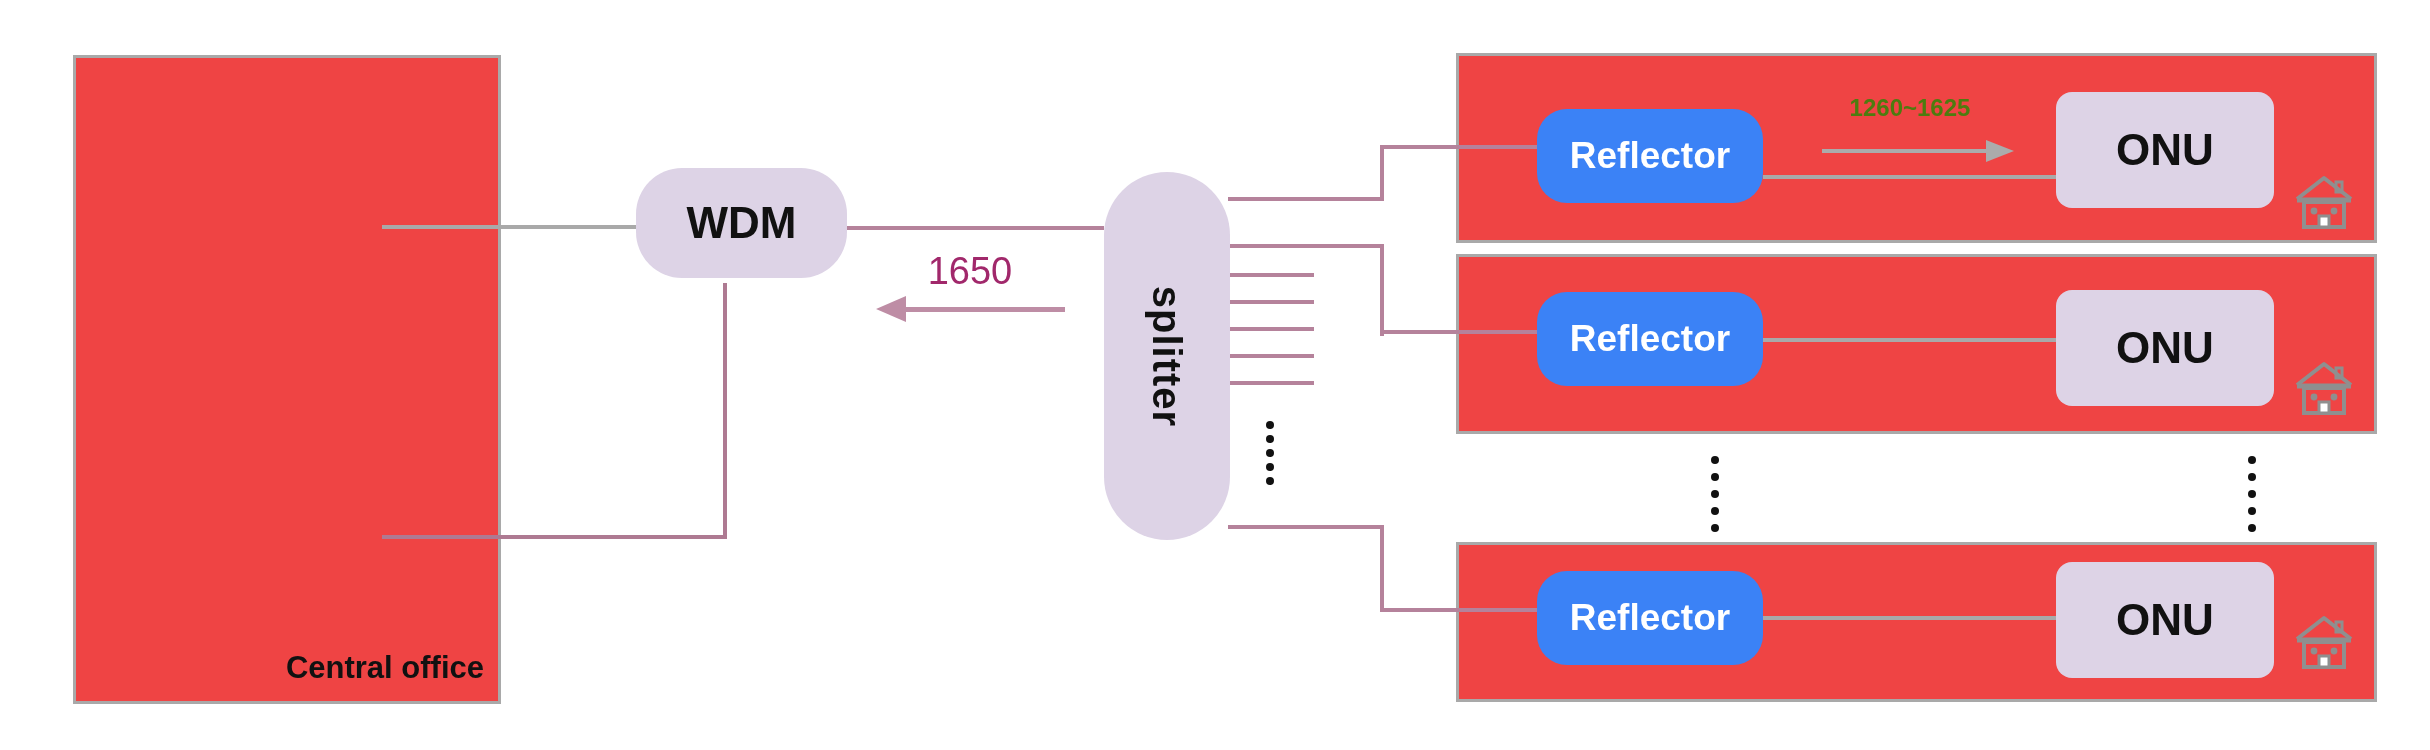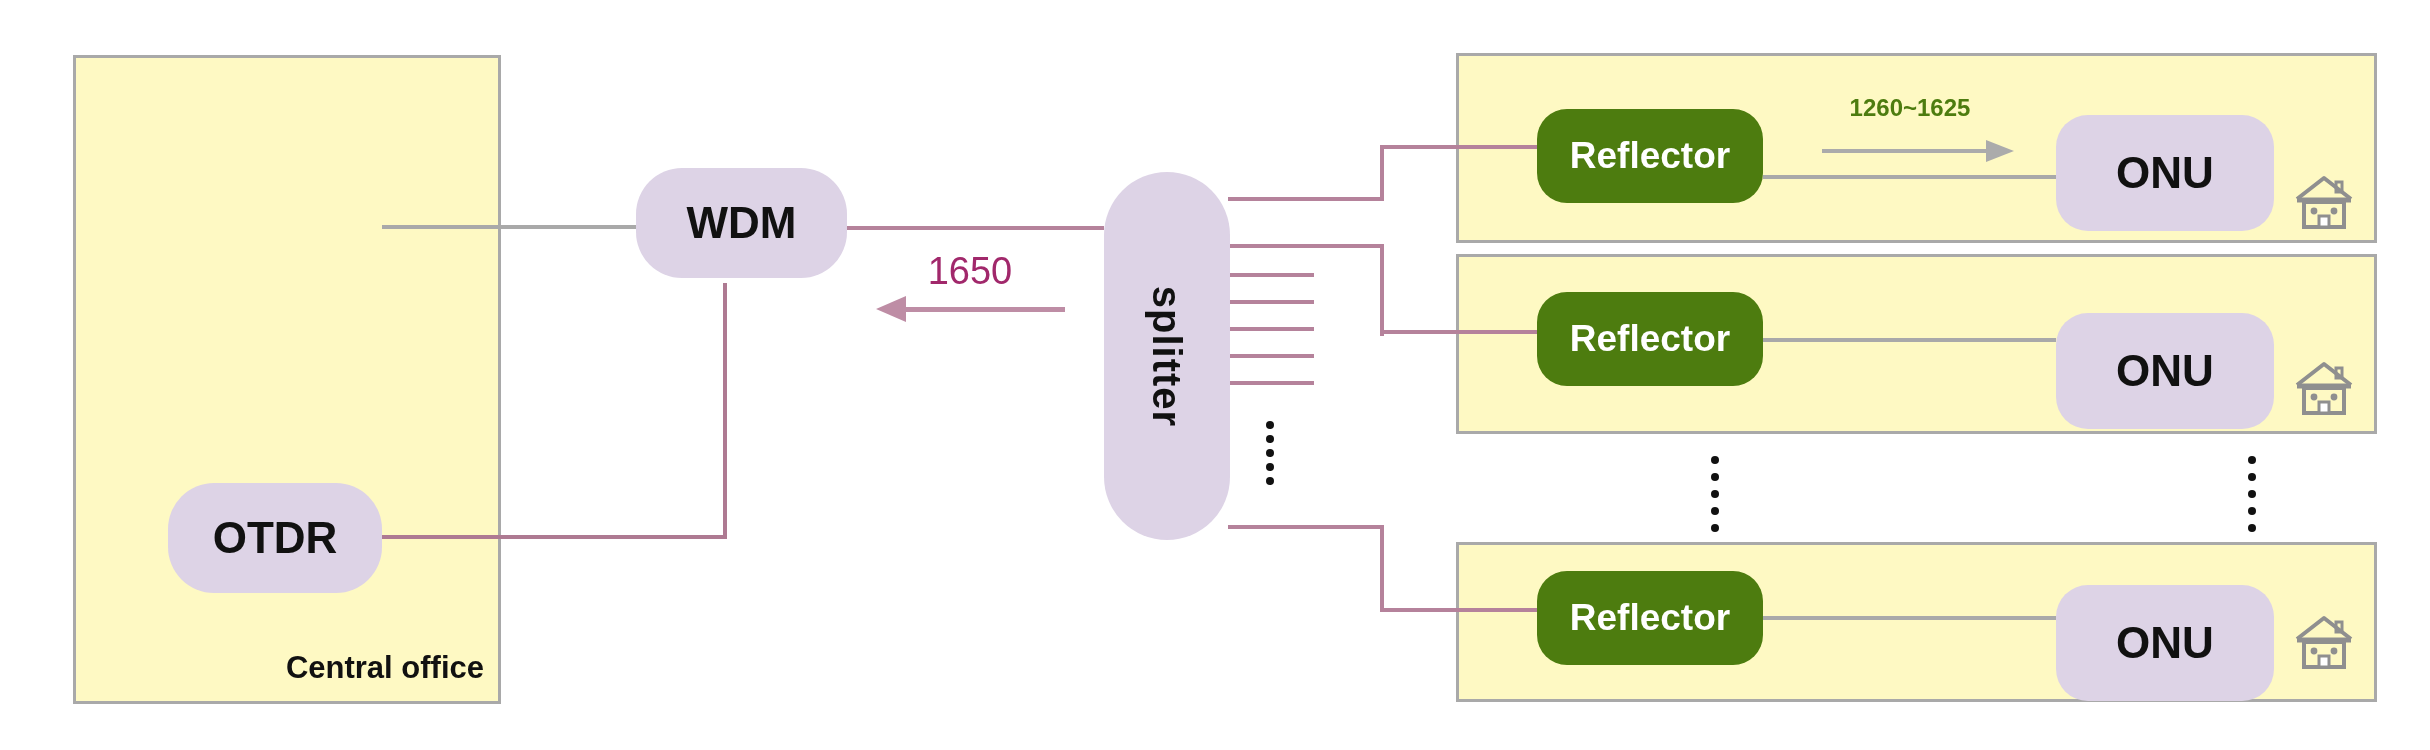--- a/index.html
+++ b/index.html
@@ -2,38 +2,38 @@
 <html><head>
 <meta charset="utf-8">
 <style>
   html,body { margin:0; padding:0; background:#ffffff; }
   .canvas {
     position:relative; width:2430px; height:750px; background:#ffffff;
     font-family:"Liberation Sans","DejaVu Sans",sans-serif; color:#111;
     overflow:hidden;
   }
   
-  .frame { position:absolute; background:#fef9c3; border:3px solid #a9a9a9; z-index:1; }
+  .frame { position:absolute; background:#ef4444; border:3px solid #a9a9a9; z-index:1; }
   .co-box { left:73px; top:55px; width:422px; height:643px; }
   .b1 { left:1456px; top:53px;  width:915px; height:184px; }
   .b2 { left:1456px; top:254px; width:915px; height:174px; }
   .b3 { left:1456px; top:542px; width:915px; height:154px; }
   .co-label { position:absolute; right:14px; bottom:15px; font-size:31px; font-weight:700; color:#111; z-index:5; }
   
   .node { position:absolute; display:flex; align-items:center; justify-content:center;
           background:#ddd3e6; color:#111; font-weight:700; z-index:4; }
   .olt  { left:168px; top:172px; width:214px; height:110px; border-radius:46px; font-size:44px; }
   .otdr { left:168px; top:483px; width:214px; height:110px; border-radius:46px; font-size:44px; }
   .wdm  { left:636px; top:168px; width:211px; height:110px; border-radius:46px; font-size:44px; }
   .splitter { left:1104px; top:172px; width:126px; height:368px; border-radius:63px; font-size:40px; }
   .splitter .vtext { transform:rotate(90deg); white-space:nowrap; letter-spacing:1px; }
   .reflector { left:1537px; width:226px; height:94px; border-radius:30px;
-               background:#4d7c0f; color:#ffffff; font-size:37px; }
+               background:#3b82f6; color:#ffffff; font-size:37px; }
   .r1 { top:109px; } .r2 { top:292px; } .r3 { top:571px; }
-  .onu { left:2056px; width:218px; height:116px; border-radius:32px; font-size:44px;margin-top:23px; }
+  .onu { left:2056px; width:218px; height:116px; border-radius:16px; font-size:44px; }
   .o1 { top:92px; } .o2 { top:290px; } .o3 { top:562px; }
   
   .hline, .vline { position:absolute; z-index:3; }
   .hline { height:4px; } .vline { width:4px; }
   .grey  { background:#a9a9a9; }
   .mauve { background:#b5829b; }
   .mauve2{ background:#ae7a92; }
   .ln-olt-wdm   { left:382px;  top:225px; width:254px; }
   .ln-wdm-spl   { left:847px;  top:226px; width:257px; }
   .ln-otdr-h    { left:382px;  top:535px; width:345px; }
@@ -111,23 +111,20 @@
   <div class="hline grey link l3"></div>
 
   <div class="wl-monitor">1650</div>
   <div class="hline arr-mon-line"></div>
   <div class="arr-mon-head"></div>
 
   <div class="wl-data">1260~1625</div>
   <div class="hline arr-data-line"></div>
   <div class="arr-data-head"></div>
 
-  <div class="node otdr">
-    <span>OTDR</span>
-  </div>
   <div class="node wdm">
     <span>WDM</span>
   </div>
   <div class="node splitter">
     <span class="vtext">splitter</span>
   </div>
 
   <div class="node reflector r1">
     <span>Reflector</span>
   </div>

